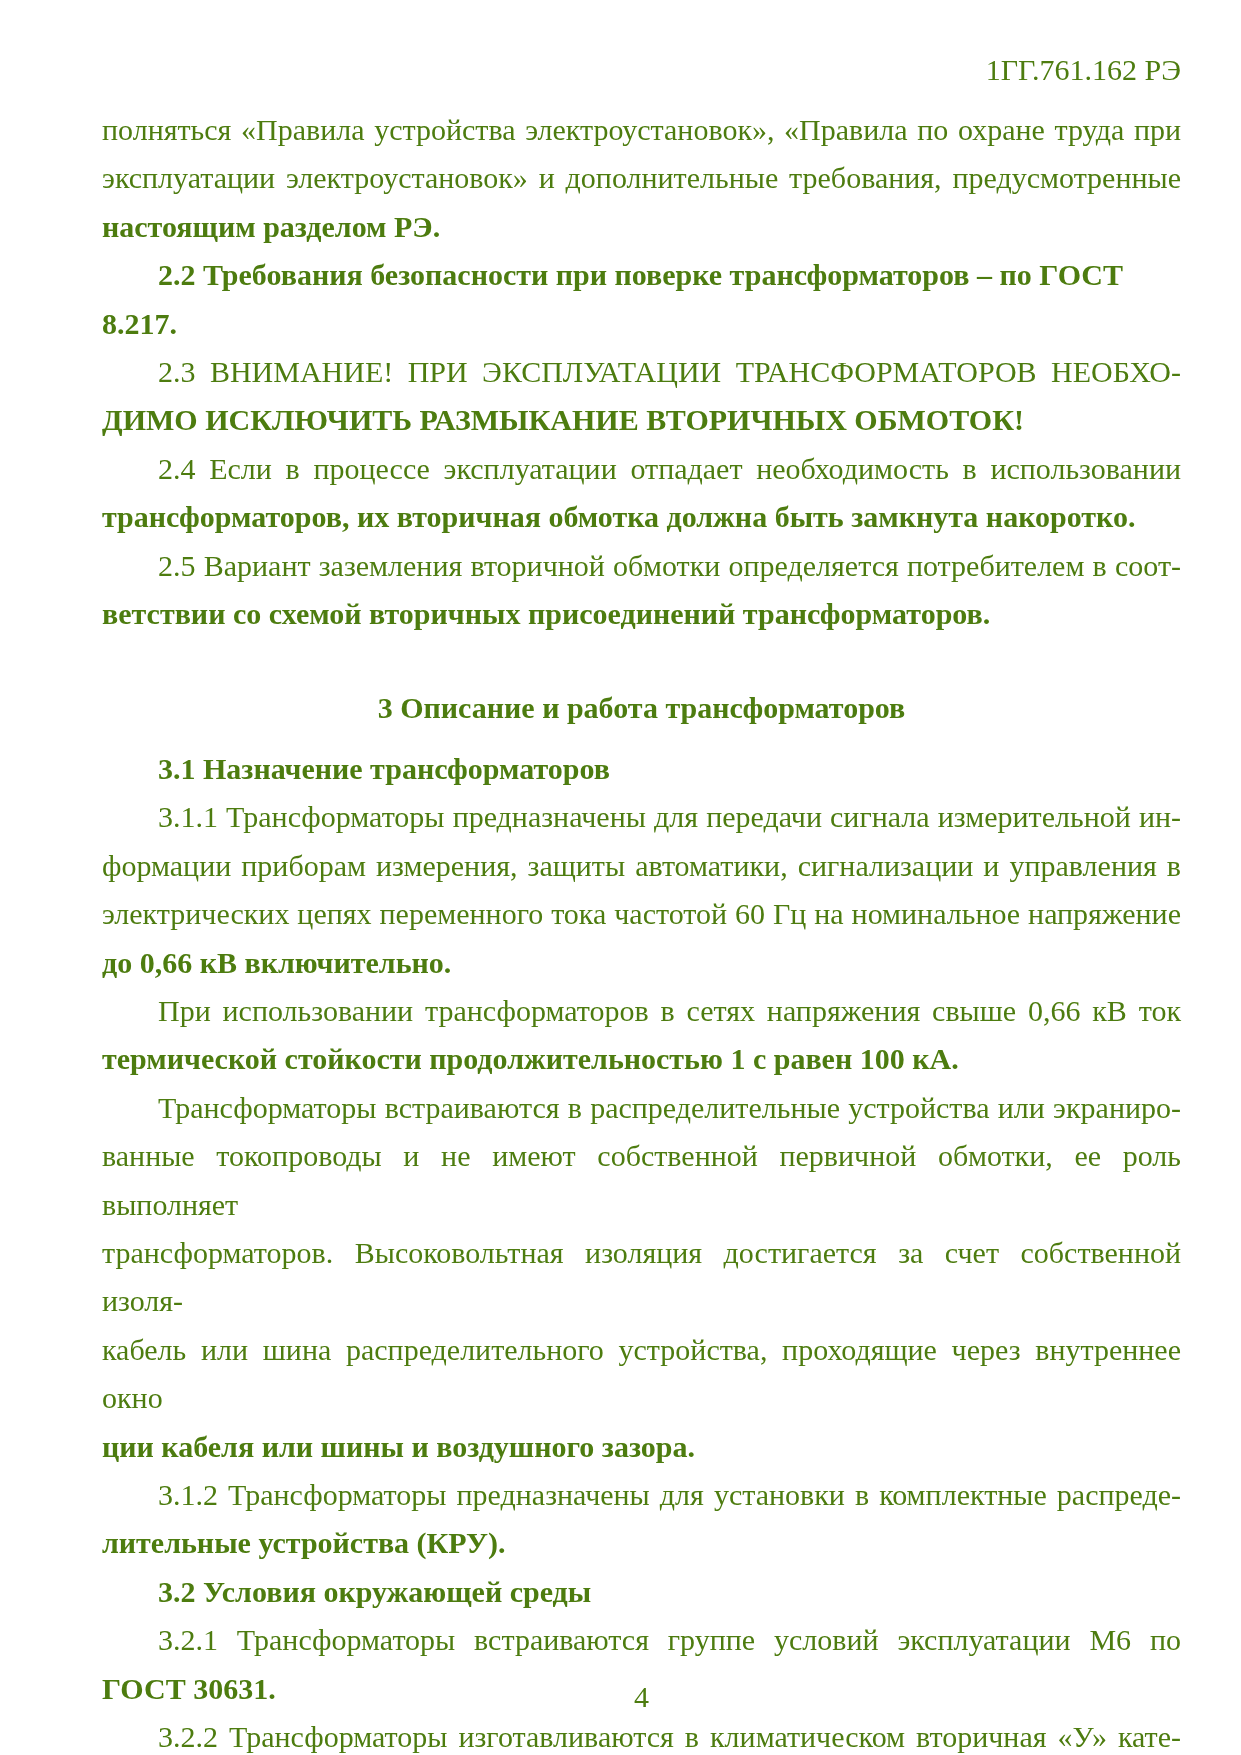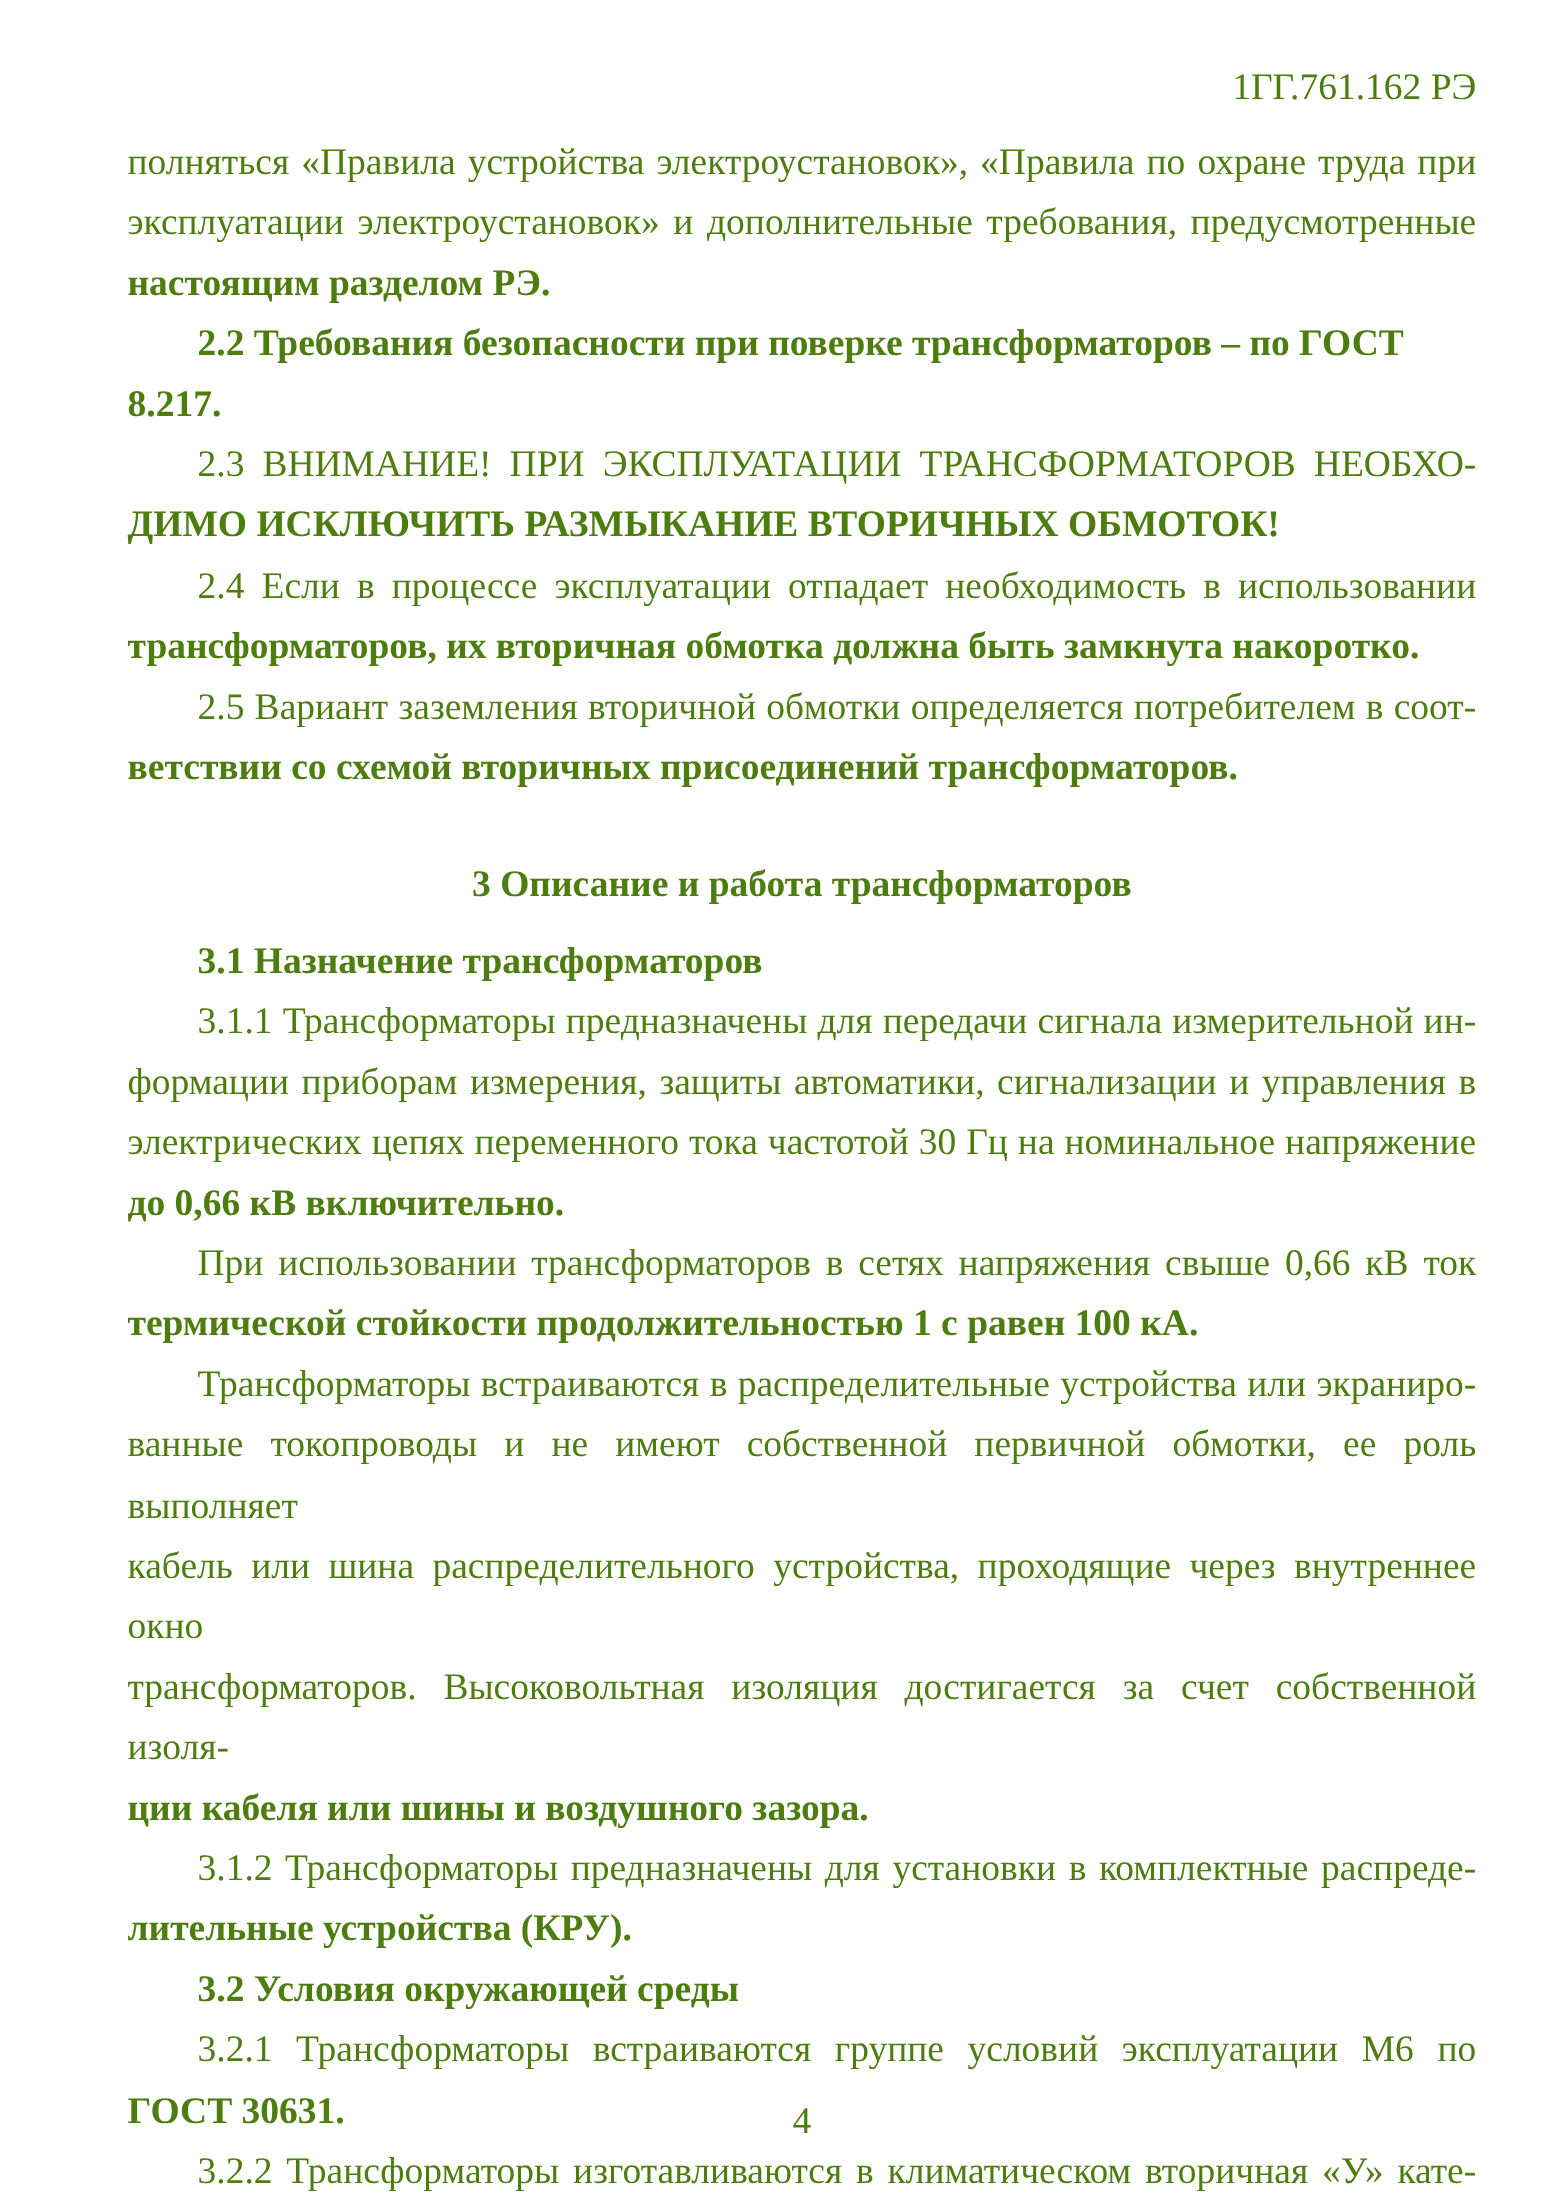--- a/index.html
+++ b/index.html
@@ -89,32 +89,32 @@
       </div>
       <div class="block heading">
         <div class="line last">3 Описание и работа трансформаторов</div>
       </div>
       <div class="block para">
         <div class="line last ind">3.1 Назначение трансформаторов</div>
       </div>
       <div class="block para">
         <div class="line ind">3.1.1 Трансформаторы предназначены для передачи сигнала измерительной ин-</div>
         <div class="line">формации приборам измерения, защиты автоматики, сигнализации и управления в</div>
-        <div class="line">электрических цепях переменного тока частотой 30 Гц на номинальное напряжение</div>
+        <div class="line">электрических цепях переменного тока частотой 60 Гц на номинальное напряжение</div>
         <div class="line last">до 0,66 кВ включительно.</div>
       </div>
       <div class="block para">
         <div class="line ind">При использовании трансформаторов в сетях напряжения свыше 0,66 кВ ток</div>
         <div class="line last">термической стойкости продолжительностью 1 с равен 100 кА.</div>
       </div>
       <div class="block para">
         <div class="line ind">Трансформаторы встраиваются в распределительные устройства или экраниро-</div>
         <div class="line">ванные токопроводы и не имеют собственной первичной обмотки, ее роль выполняет</div>
+        <div class="line">трансформаторов. Высоковольтная изоляция достигается за счет собственной изоля-</div>
         <div class="line">кабель или шина распределительного устройства, проходящие через внутреннее окно</div>
-        <div class="line">трансформаторов. Высоковольтная изоляция достигается за счет собственной изоля-</div>
         <div class="line last">ции кабеля или шины и воздушного зазора.</div>
       </div>
       <div class="block para">
         <div class="line ind">3.1.2 Трансформаторы предназначены для установки в комплектные распреде-</div>
         <div class="line last">лительные устройства (КРУ).</div>
       </div>
       <div class="block para">
         <div class="line last ind">3.2 Условия окружающей среды</div>
       </div>
       <div class="block para">

